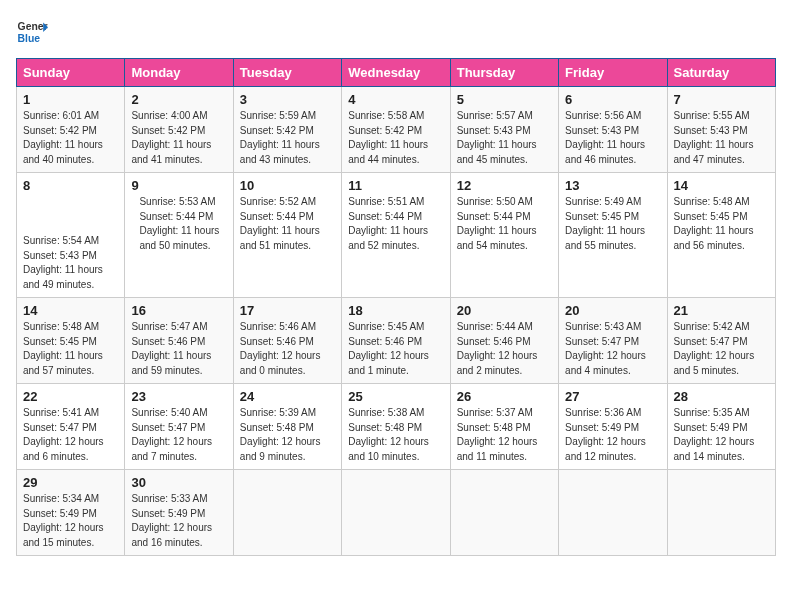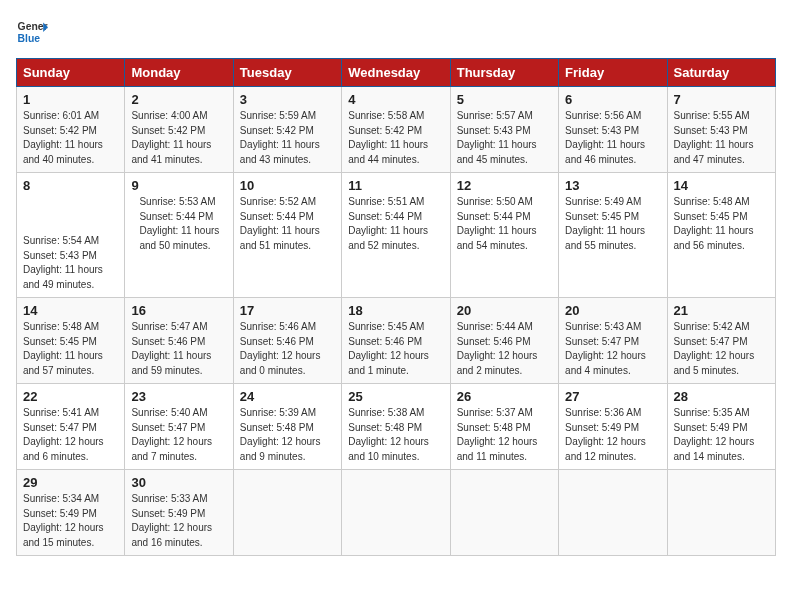--- a/index.html
+++ b/index.html
@@ -36,21 +36,21 @@
     .subtitle {
       font-size: 15px;
       color: #555;
     }
     table {
       width: 100%;
       border-collapse: collapse;
       font-size: 11px;
     }
     thead th {
-      background: #b91c1c;
+      background: #ec4899;
       color: #fff;
       font-size: 13px;
       font-weight: bold;
       padding: 6px 6px;
       text-align: left;
       border: 1px solid #1a5a9a;
     }
     tbody td {
       vertical-align: top;
       padding: 5px 6px;

